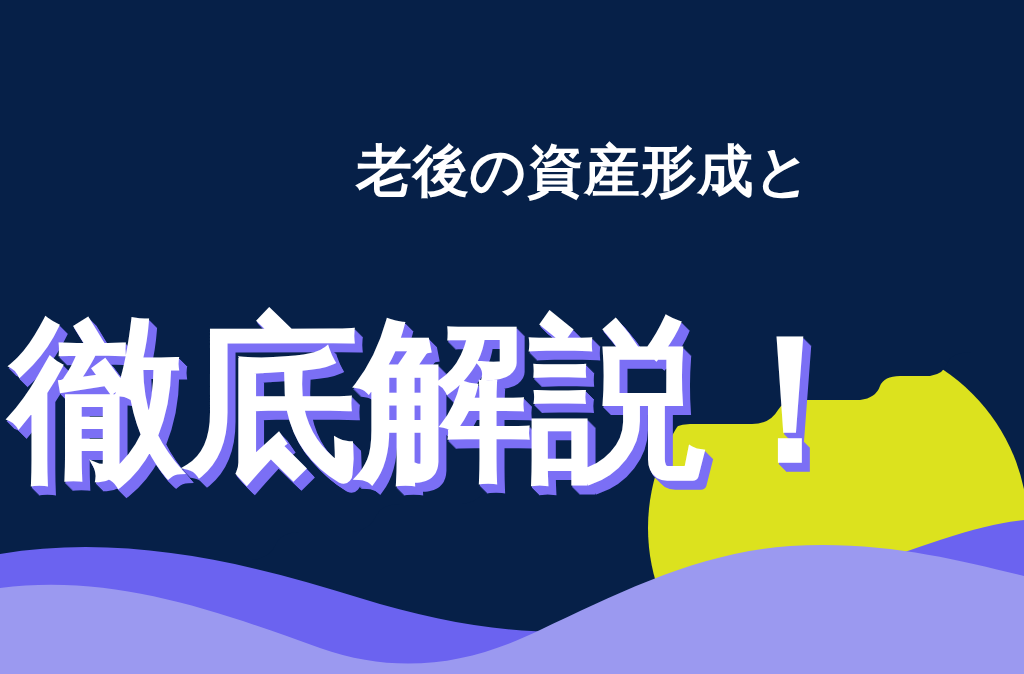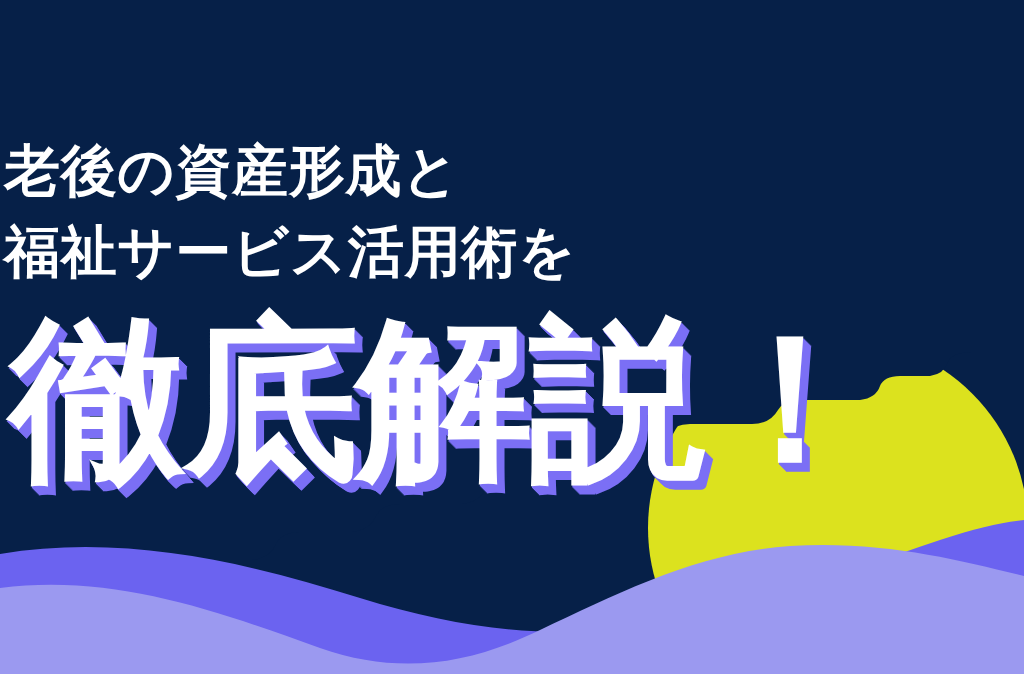--- a/index.html
+++ b/index.html
@@ -27,24 +27,24 @@
   
   .text-layer {
     position: absolute;
     inset: 0;
     z-index: 5;
     pointer-events: none;
   }
 
   .sub-lines {
     position: absolute;
-    left: 4px;
+    left: 16px;
     top: 131px;
     width: 856px;
-    text-align: left;
+    text-align: right;
   }
   .sub-line {
     display: block;
     color: #ffffff;
     font-size: 56px;
     line-height: 1.45;
     font-weight: 700;
     letter-spacing: 0.012em;
     white-space: nowrap;
     text-rendering: geometricPrecision;
@@ -149,21 +149,20 @@
              C 880 540 960 560 1024 576
              L 1024 674
              L 0 674
              Z"></path>
   </svg>
 
   <div class="text-layer">
 
     <div class="sub-lines">
       <span class="sub-line line-1">老後の資産形成と</span>
-      <span class="sub-line line-2">福祉サービス活用術を</span>
     </div>
 
     <div class="headline-wrap">
       <span class="headline">徹底解説！</span>
     </div>
 
   </div>
 </div>
 
 </body></html>

